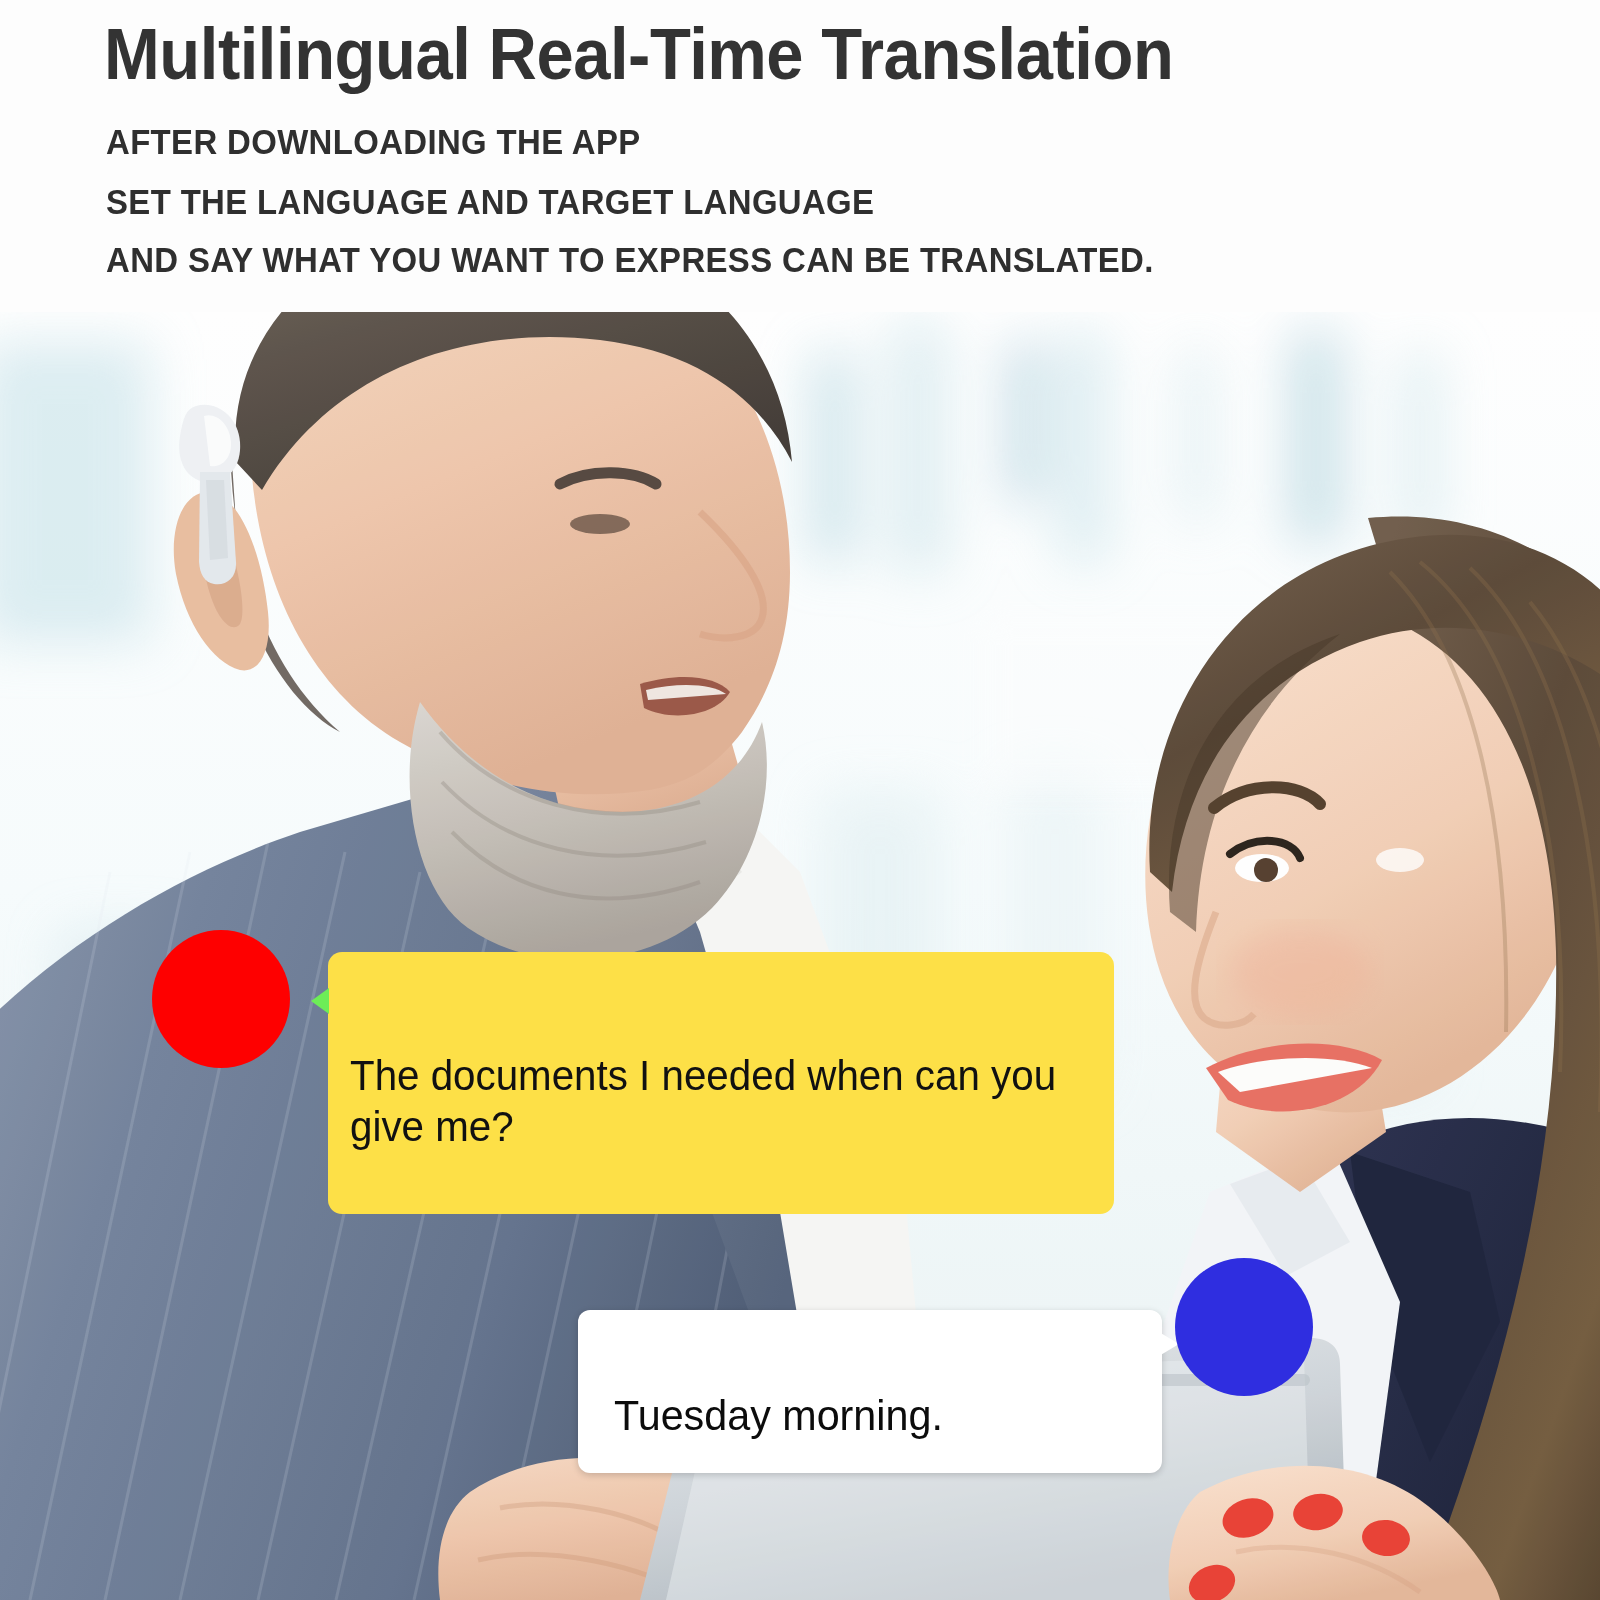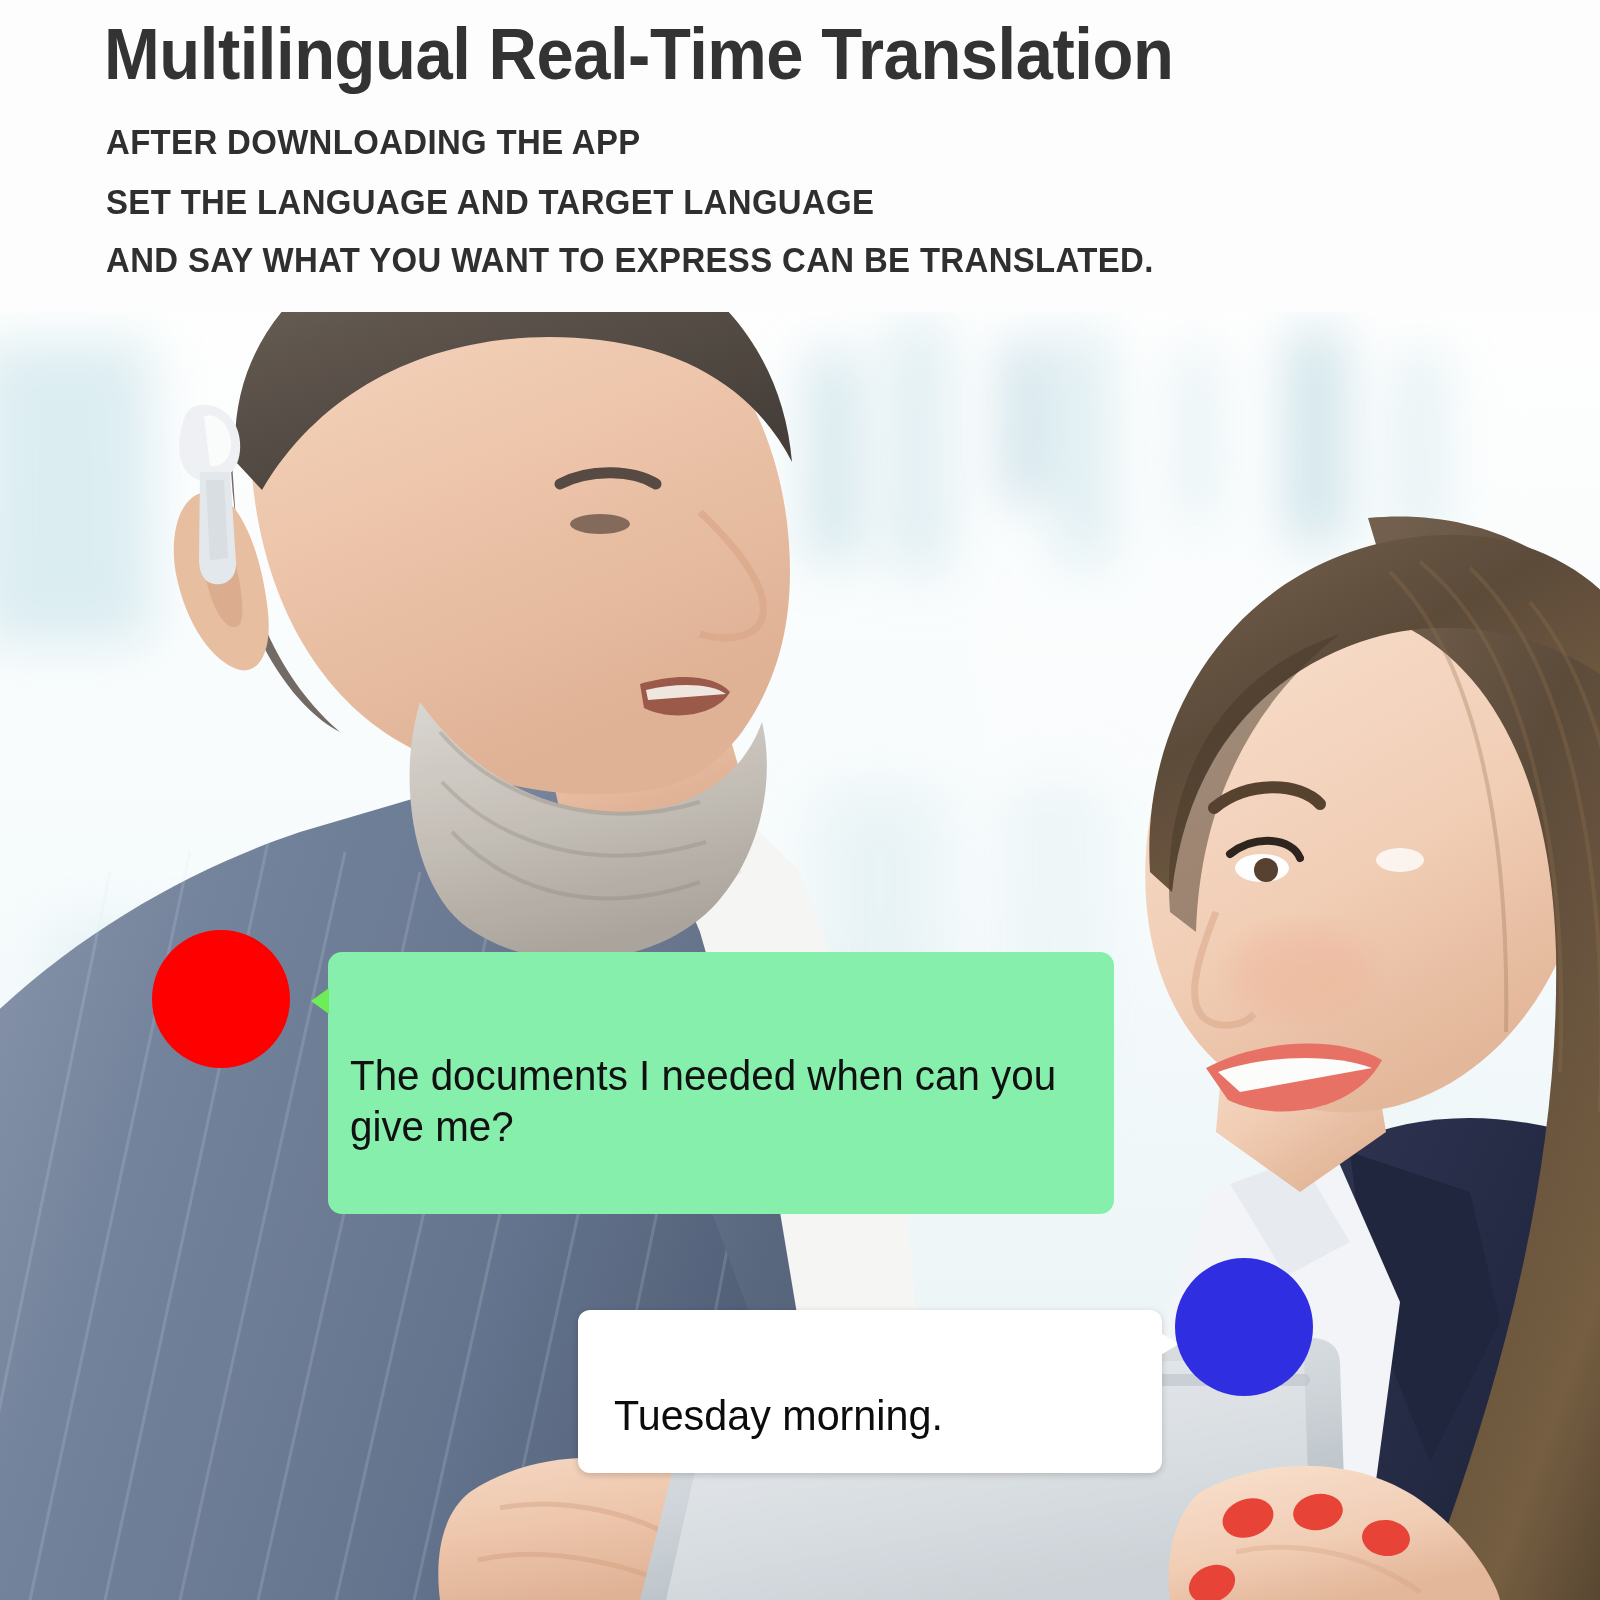--- a/index.html
+++ b/index.html
@@ -84,21 +84,21 @@
   }
 
   .bubble {
     position: absolute;
     z-index: 18;
     box-sizing: border-box;
   }
   #bubble-green {
     left: 328px; top: 952px;
     width: 786px; height: 262px;
-    background: #86efac;
+    background: #fde047;
     border-radius: 14px;
     padding: 0;
   }
   #bubble-green .tail {
     position: absolute;
     left: -17px; top: 36px;
     width: 0; height: 0;
     border-top: 13px solid transparent;
     border-bottom: 13px solid transparent;
     border-right: 18px solid #6ded57;

